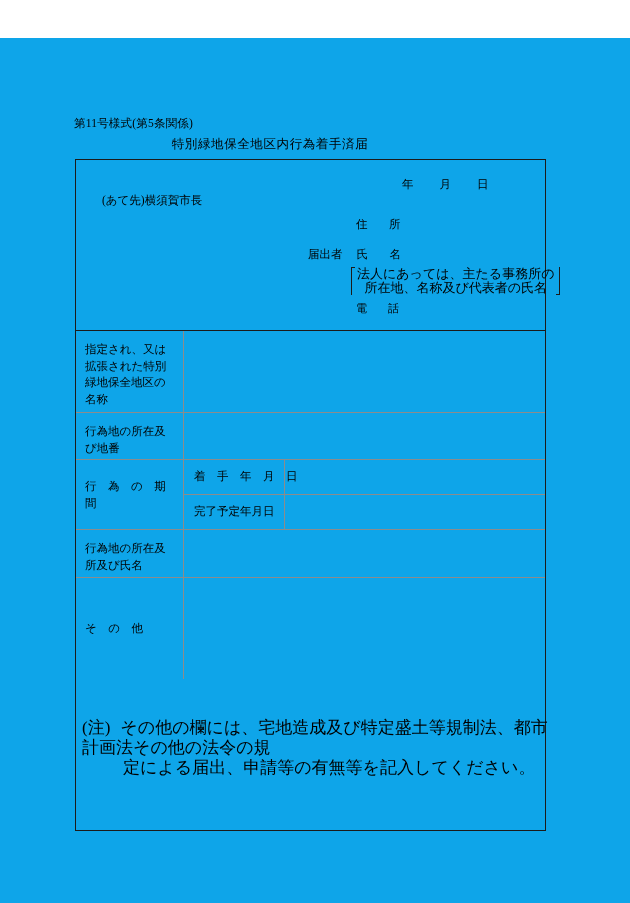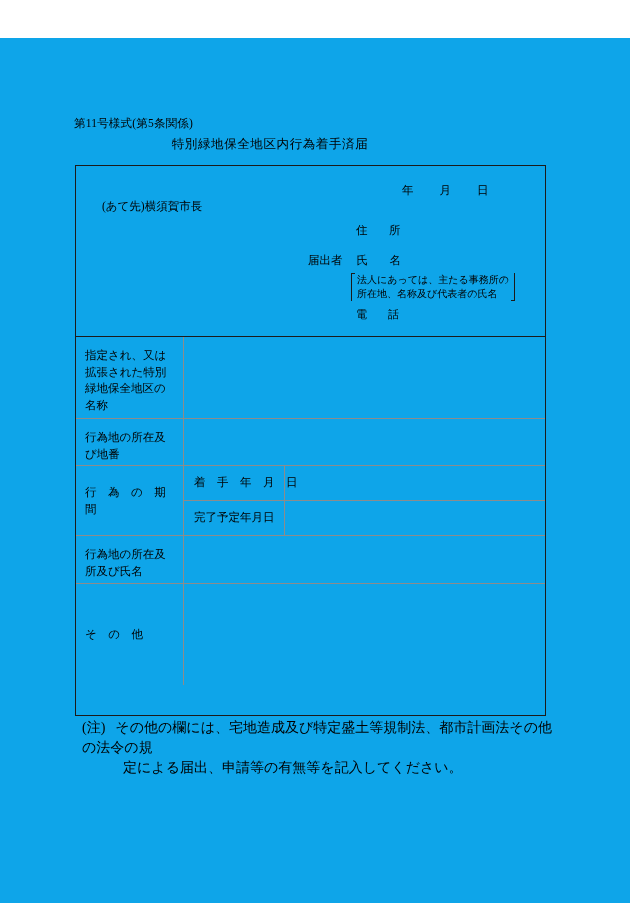--- a/index.html
+++ b/index.html
@@ -40,23 +40,23 @@
     box-sizing: border-box;
     font-size: 12.5px;
     letter-spacing: 0.6px;
     white-space: nowrap;
   }
 
   
   .form-table {
     position: absolute;
     left: 75px;
-    top: 127px;
+    top: 121px;
     width: 471px;
-    height: 551px;
+    height: 672px;
     box-sizing: border-box;
     border: 1.6px solid #1b1b1b;
   }
 
   
   .addr-block {
     position: relative;
     height: 171px;
     box-sizing: border-box;
     border-bottom: 1.6px solid #1b1b1b;
@@ -92,25 +92,26 @@
     top: 87px;
     font-size: 11.5px;
     white-space: nowrap;
   }
   .submitter-label { margin-right: 14px; }
   .submitter-field { letter-spacing: 5px; }
   .corp-note {
     position: absolute;
     left: 273px;
     top: 107px;
-    font-size: 10px;
+    font-size: 13px;
     line-height: 14px;
     white-space: nowrap;
     display: flex;
     align-items: stretch;
+    text-align: center;
   }
   .brk {
     display: inline-block;
     width: 6px;
     font-size: 10.5px;
     position: relative;
   }
   .brk::before,
   .brk::after {
     content: "";
@@ -187,21 +188,21 @@
     white-space: nowrap;
   }
   .sub-val { flex: 1 1 auto; }
 
   
   .footnote {
     position: absolute;
     left: 82px;
     top: 680px;
     width: 470px;
-    font-size: 14px;
+    font-size: 17px;
     line-height: 20px;
   }
   .footnote .fn-mark { margin-right: 10px; }
   .footnote .fn-l2 { padding-left: 41px; }
 </style>
 </head>
 <body>
 
 <div class="page">
 

